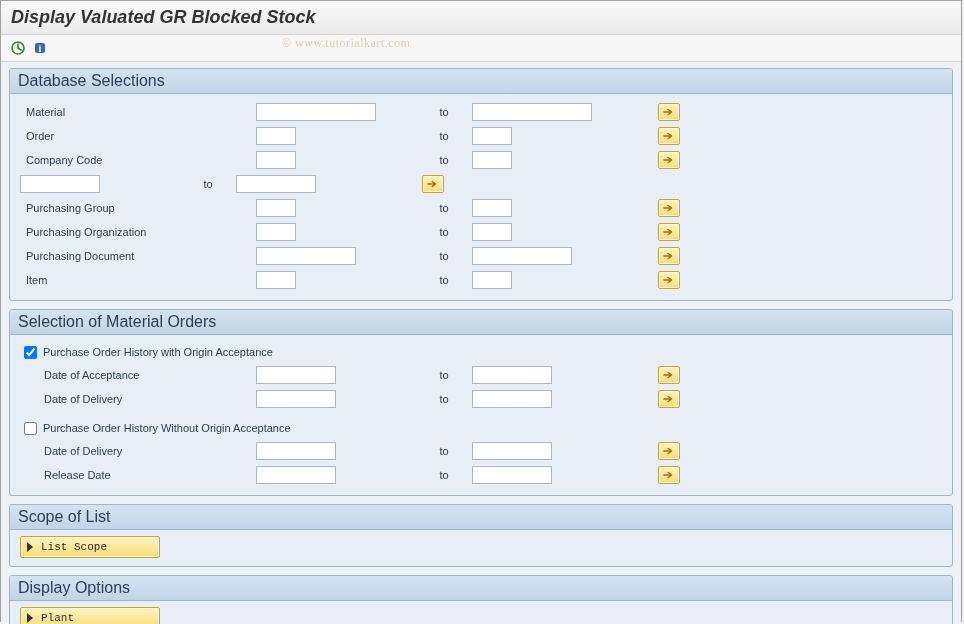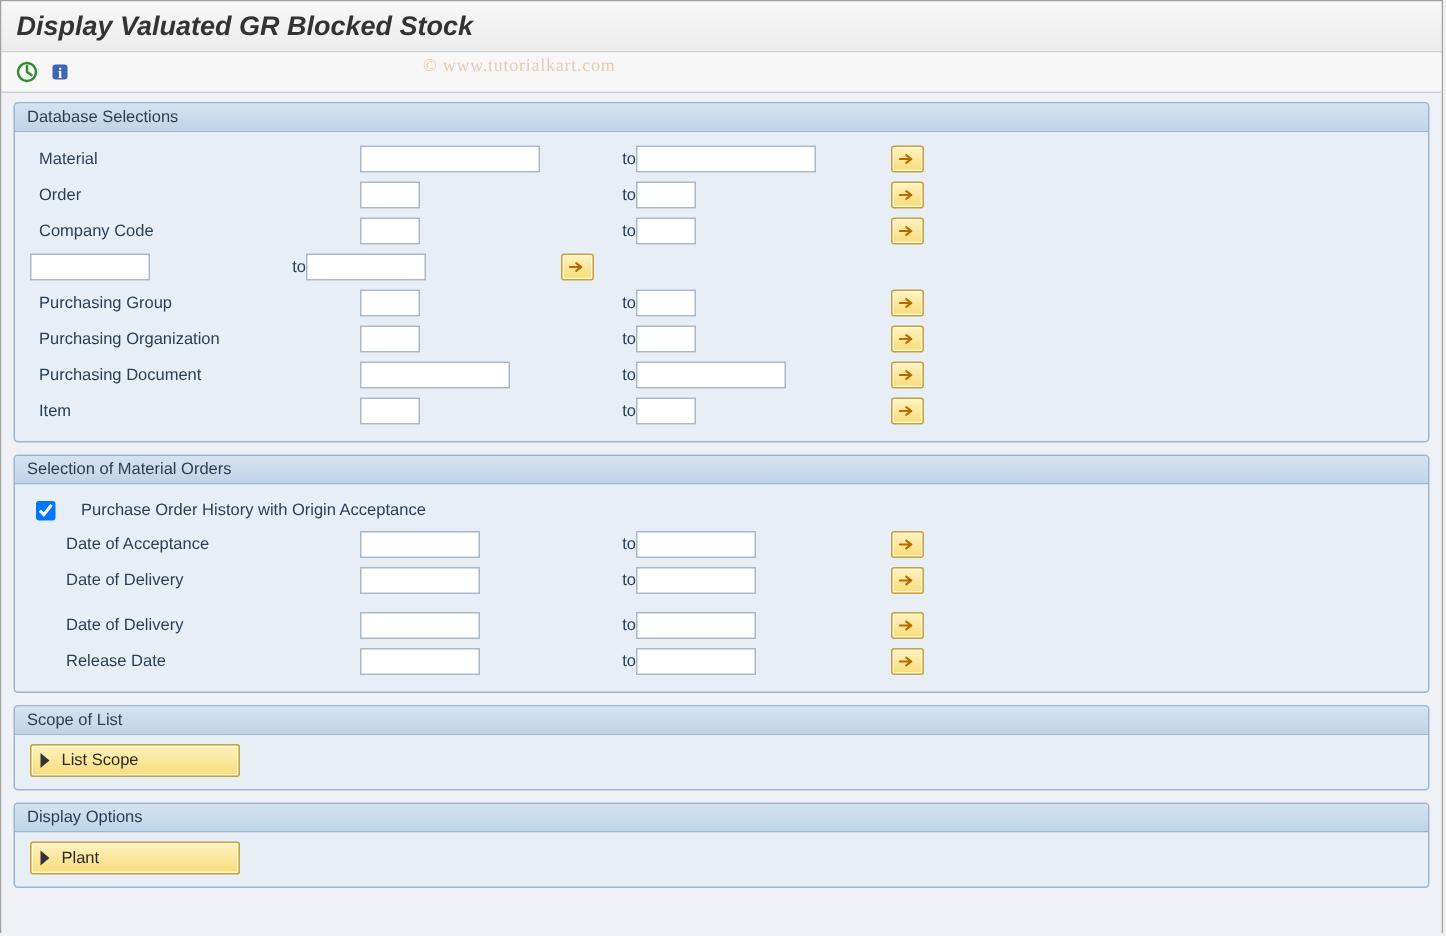--- a/index.html
+++ b/index.html
@@ -51,46 +51,47 @@
     .group {
       border: 1px solid #9db6d0;
       border-radius: 3px;
       margin-bottom: 8px;
       background: #e8eef5;
     }
     .group-header {
       background: linear-gradient(#d5e3f1, #c0d4e8);
       border-bottom: 1px solid #9db6d0;
       padding: 3px 8px;
-      font-size: 11px;
+      font-size: 16px;
       color: #2a3f55;
       border-top-left-radius: 3px;
       border-top-right-radius: 3px;
     }
     .group-body {
       padding: 6px 10px 8px 10px;
     }
     .row {
       display: flex;
       align-items: center;
       height: 24px;
+      gap: 16px;
     }
     .label-col {
       width: 220px;
       padding-left: 6px;
       color: #2a3f55;
     }
     .indent .label-col { padding-left: 24px; }
     .from-col {
       width: 160px;
     }
     .to-lbl-col {
       width: 24px;
       color: #2a3f55;
-      text-align: right;
+      text-align: center;
     }
     .to-col {
       width: 160px;
     }
     .btn-col {
       width: 40px;
       padding-left: 10px;
     }
     input.text-field {
       border: 1px solid #a8b8c8;
@@ -106,35 +107,36 @@
     .multi-btn {
       width: 22px; height: 18px;
       background: linear-gradient(#fff2c0, #f8dc7a);
       border: 1px solid #c7a23a;
       border-radius: 2px;
       display: inline-flex; align-items:center; justify-content:center;
       cursor:pointer;
       box-shadow: inset 0 0 0 1px #fff8d8;
     }
     .multi-btn svg { width:12px; height:10px; }
-    .chk-row { display:flex; align-items:center; height:22px; padding-left:4px; gap:17px; color:#2a3f55;}
+    .chk-row { display:flex; align-items:center; height:22px; padding-left:4px; gap:6px; color:#2a3f55;}
     .chk { width:13px; height:13px; }
     .expand-btn {
       display:inline-flex; align-items:center;
       height:22px;
       background: linear-gradient(#fff2c0, #f8dc7a);
       border:1px solid #c7a23a;
       border-radius:2px;
       cursor:pointer;
       padding: 0 18px 0 6px;
       gap: 8px;
       min-width: 140px;
       box-shadow: inset 0 0 0 1px #fff8d8;
       color:#2a2a2a;
       font-size:11px;
+      font-family:Liberation Mono, monospace;
     }
     .expand-btn .tri {
       width:0;height:0;border-top:5px solid transparent;border-bottom:5px solid transparent;border-left:6px solid #333;
     }
     .spacer6 { height:6px; }
     .watermark {
       position:absolute;
       top: 36px; left: 254px;
       font-size: 12px;
       color: rgba(200,120,40,0.35);
@@ -287,20 +289,24 @@
               <div class="to-lbl-col">to</div>
               <div class="to-col"><input class="text-field w-med" value="" style=""></div>
               <div class="btn-col"><span class="multi-btn">
                   <svg viewBox="0 0 14 10">
                     <path d="M1 5 H9 M6 2 L10 5 L6 8" stroke="#b36b00" stroke-width="1.6" fill="none" stroke-linecap="round" stroke-linejoin="round"></path>
                   </svg>
                 </span></div>
             </div>
           </div>
         <div class="spacer6"></div>
+        <div class="chk-row">
+          <input type="checkbox" class="chk" id="chkWithout" style="">
+          <span>Purchase Order History Without Origin Acceptance</span>
+        </div>
         <div id="po-without-body">
             <div class="row indent">
               <div class="label-col">Date of Delivery</div>
               <div class="from-col"><input class="text-field w-med" value="" style=""></div>
               <div class="to-lbl-col">to</div>
               <div class="to-col"><input class="text-field w-med" value="" style=""></div>
               <div class="btn-col"><span class="multi-btn">
                   <svg viewBox="0 0 14 10">
                     <path d="M1 5 H9 M6 2 L10 5 L6 8" stroke="#b36b00" stroke-width="1.6" fill="none" stroke-linecap="round" stroke-linejoin="round"></path>
                   </svg>

